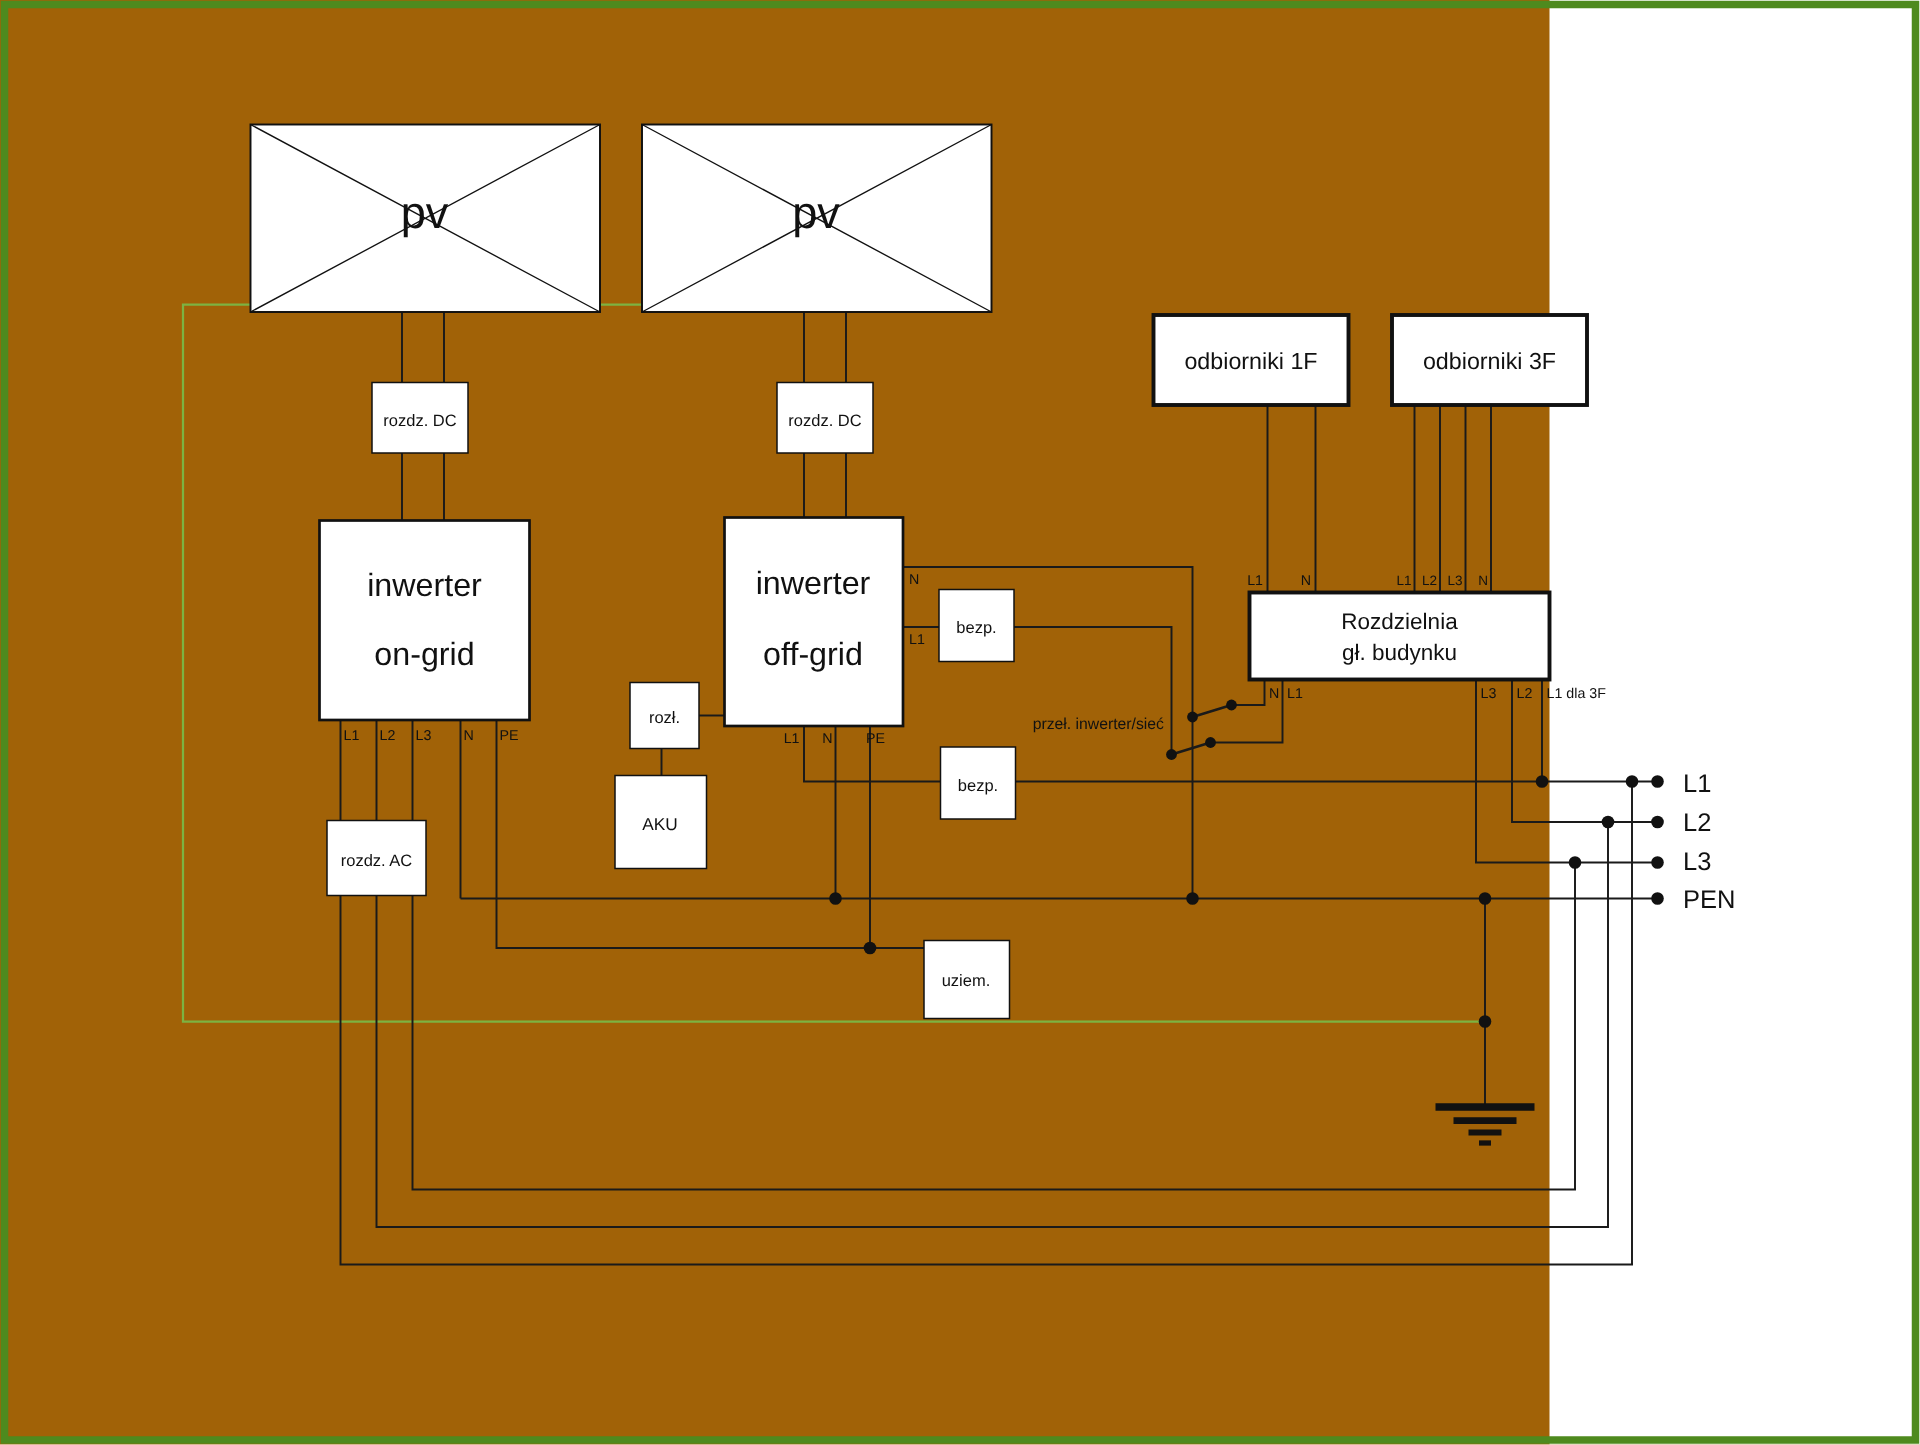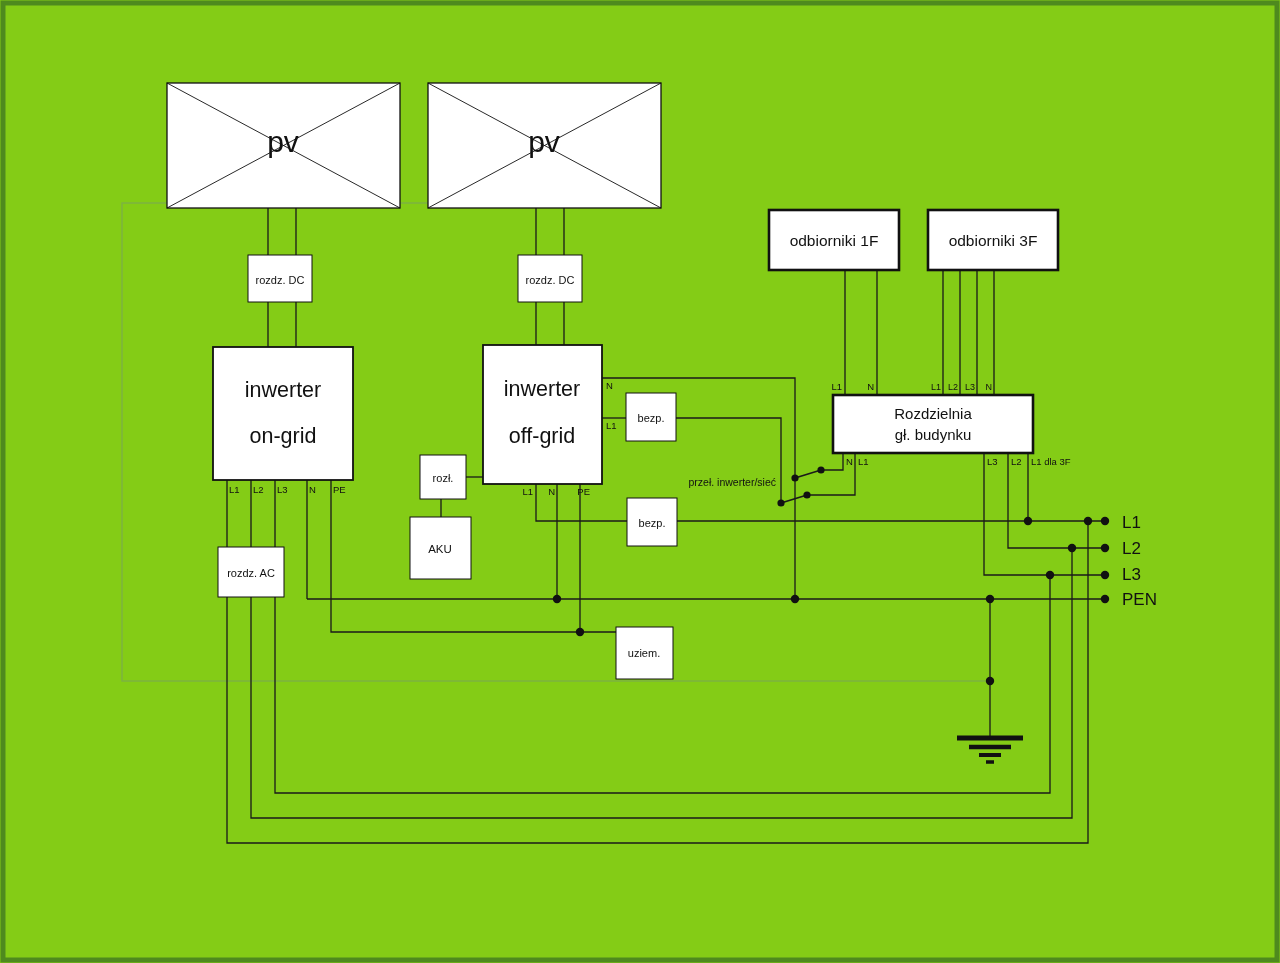--- a/index.html
+++ b/index.html
@@ -1,16 +1,16 @@
 <!DOCTYPE html>
 <html><head>
 <meta charset="utf-8">
 <style>
   html, body { margin: 0; padding: 0; background: #ffffff; }
-  .stage { width: 1280px; height: 963px; position: relative; background: #84cc16; }
+  .stage { width: 1033px; height: 963px; position: relative; background: #a16207; }
   svg { display: block; }
   text { font-family: "Liberation Sans", sans-serif; fill: #111; }
 </style>
 </head>
 <body>
 
 <div class="stage">
 <svg width="1280" height="963" viewBox="0 0 1280 963" xmlns="http://www.w3.org/2000/svg">
 
   <rect x="3" y="3" width="1274" height="957" fill="none" stroke="#4e8a1e" stroke-width="5"></rect>

